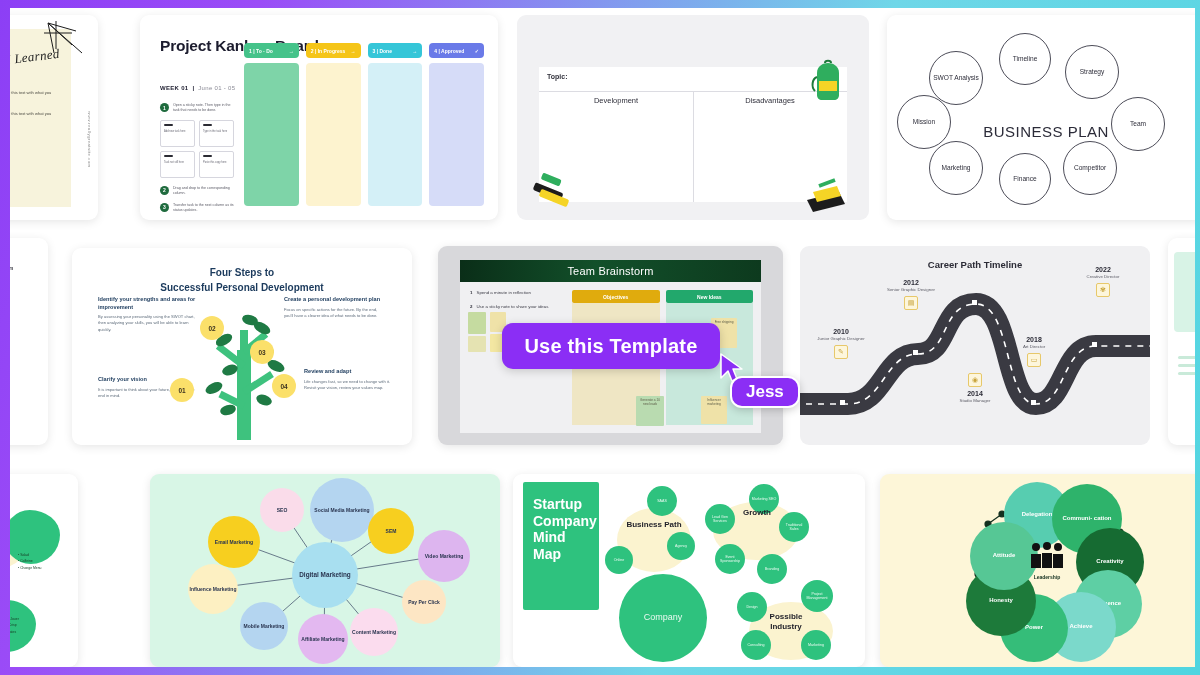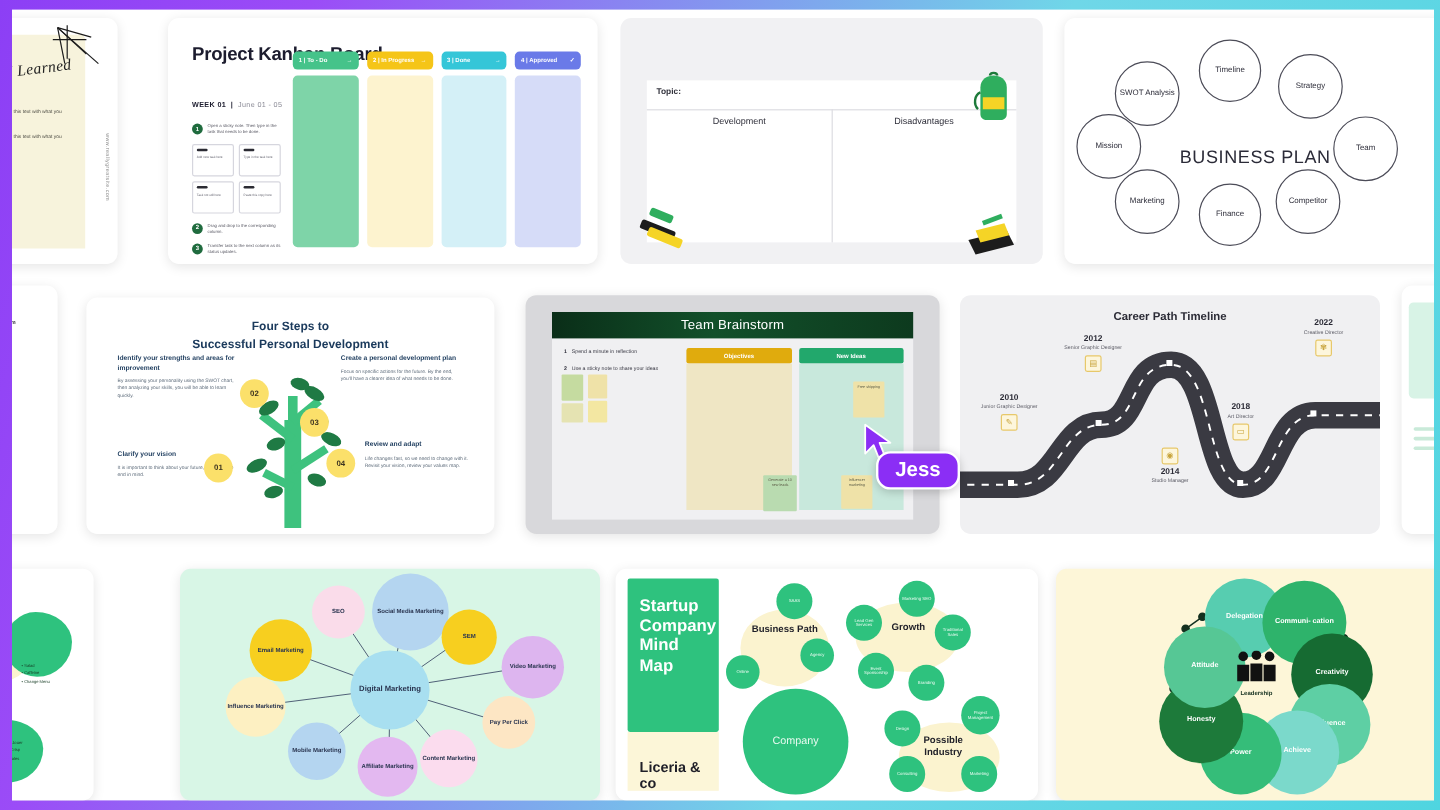--- a/index.html
+++ b/index.html
@@ -472,42 +472,39 @@
     <div class="dm-node" style="left:38px;top:90px;width:50px;height:50px;background:#fdf0c2">Influence Marketing</div>
     <div class="dm-node" style="left:58px;top:42px;width:52px;height:52px;background:#f7cf1f">Email Marketing</div>
     <div class="dm-node dm-center" style="left:142px;top:68px;width:66px;height:66px;background:#a8dff0">Digital Marketing</div>
   </div>
 
   <div class="card c-start">
     <div class="sm-left">
       <div class="sm-green">
         <span>Startup Company Mind Map</span>
       </div>
-      <div class="sm-cream">
-        <span>Liceria &amp; co</span>
-      </div>
     </div>
     <div class="sm-halo" style="left:104px;top:34px;width:74px;height:64px"></div>
     <div class="sm-halo" style="left:200px;top:28px;width:86px;height:58px"></div>
     <div class="sm-halo" style="left:236px;top:128px;width:84px;height:58px"></div>
     <div class="sm-b" style="left:134px;top:12px;width:30px;height:30px">SAAS</div>
     <div class="sm-b" style="left:154px;top:58px;width:28px;height:28px">Agency</div>
     <div class="sm-b" style="left:92px;top:72px;width:28px;height:28px">Online</div>
     <div class="sm-b" style="left:192px;top:30px;width:30px;height:30px">Lead Gen Services</div>
     <div class="sm-b" style="left:236px;top:10px;width:30px;height:30px">Marketing SEO</div>
     <div class="sm-b" style="left:266px;top:38px;width:30px;height:30px">Traditional Sales</div>
     <div class="sm-b" style="left:202px;top:70px;width:30px;height:30px">Event Sponsorship</div>
     <div class="sm-b" style="left:244px;top:80px;width:30px;height:30px">Branding</div>
     <div class="sm-b" style="left:224px;top:118px;width:30px;height:30px">Design</div>
     <div class="sm-b" style="left:288px;top:106px;width:32px;height:32px">Project Management</div>
     <div class="sm-b" style="left:228px;top:156px;width:30px;height:30px">Consulting</div>
     <div class="sm-b" style="left:288px;top:156px;width:30px;height:30px">Marketing</div>
     <div class="sm-b" style="left:106px;top:100px;width:88px;height:88px;font-size:9px;color:#eafaf1">Company</div>
     <div class="sm-lab" style="left:110px;top:46px;width:62px">Business Path</div>
-    <div class="sm-lab" style="left:216px;top:44px;width:56px">Growth</div>
+    <div class="sm-lab" style="left:216px;top:34px;width:56px">Growth</div>
     <div class="sm-lab" style="left:242px;top:138px;width:62px">Possible Industry</div>
   </div>
 
   <div class="card c-lead">
     <svg style="position:absolute;inset:0" width="325" height="193" viewBox="0 0 325 193">
       <g stroke="#14301f" stroke-width="1.2" fill="none">
         <line x1="163" y1="28" x2="184" y2="28"></line>
             <circle cx="163" cy="28" r="3" fill="#14301f"></circle>
             <circle cx="184" cy="28" r="3" fill="#14301f"></circle>
         <line x1="108" y1="50" x2="122" y2="40"></line>
@@ -547,19 +544,20 @@
             <circle cx="20" cy="4" r="4" fill="#111"></circle>
             <circle cx="31" cy="5" r="4" fill="#111"></circle>
         <path d="M4 12h10v14H4z" fill="#111"></path>
             <path d="M15 11h10v15H15z" fill="#111"></path>
             <path d="M26 12h10v14H26z" fill="#111"></path>
       </svg>
       <div class="cap">Leadership</div>
     </div>
   </div>
 
+  <div class="use-btn">Use this Template</div>
   <svg class="cursor" width="26" height="32" viewBox="0 0 26 32">
     <path d="M3 2 L3 26 L10 19 L14 29 L19 27 L15 17 L24 17 z" fill="#8b2ef5" stroke="#fff" stroke-width="1.5" stroke-linejoin="round"></path>
   </svg>
   <div class="jess">Jess</div>
 
 </div>
 </div>
 
 </body></html>

